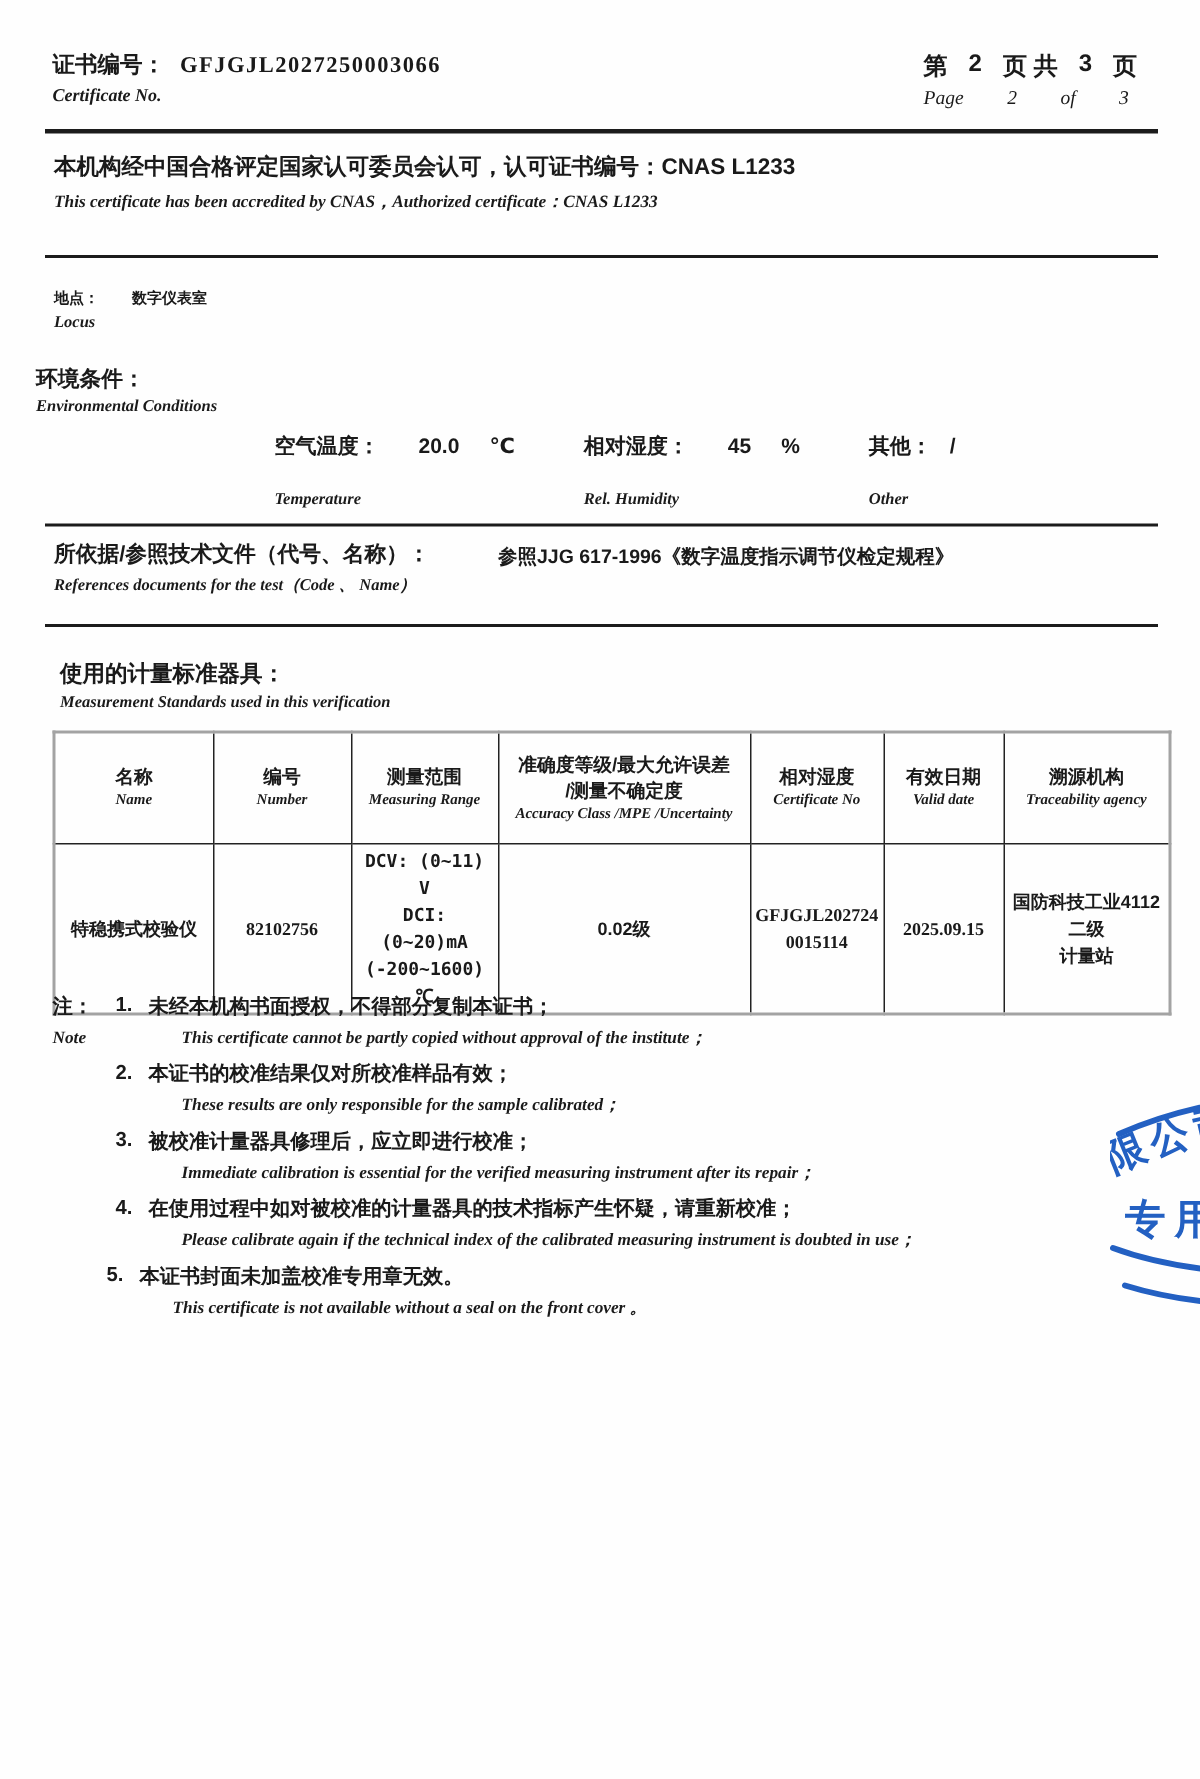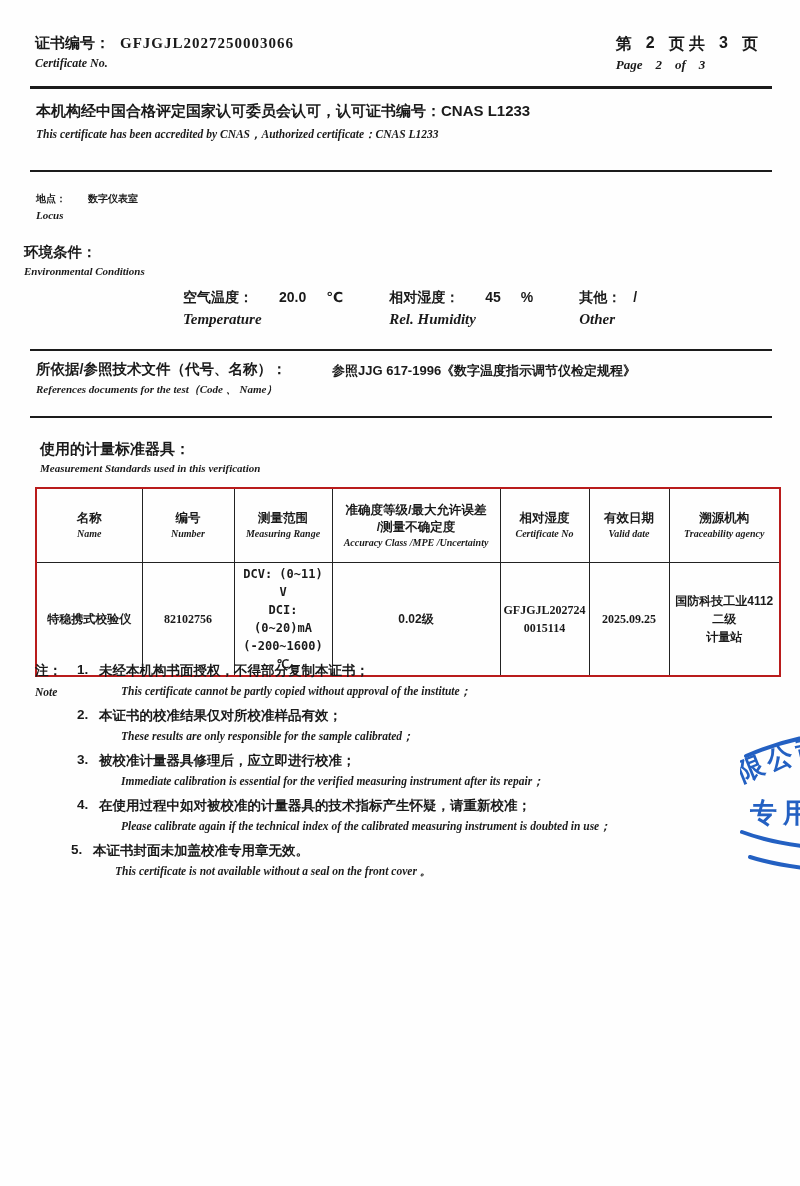--- a/index.html
+++ b/index.html
@@ -14,51 +14,51 @@
   .rule { position:absolute; left:30px; width:742px; background:#1c1c1c; }
   .preline { white-space:pre-line; }
 
   
   .hdr { position:absolute; top:34px; left:35px; width:737px; display:flex; justify-content:space-between; }
   .hdr-left .line1 { font-size:15px; font-weight:bold; }
   .hdr-left .certno { margin-left:10px; letter-spacing:1px; font-weight:bold; }
   .hdr-left .line2 { font-size:12px; margin-top:3px; font-weight:bold; }
   .hdr-right { text-align:left; padding-right:14px; }
   .hdr-right .pg-zh { font-size:16px; font-weight:bold; display:flex; gap:14px; }
-  .hdr-right .pg-en { font-size:13px; font-weight:bold; display:flex; gap:13px; margin-top:2px; }
+  .hdr-right .pg-en { font-size:13px; font-weight:normal; display:flex; gap:29px; margin-top:2px; }
 
   
   .accr { position:absolute; top:102px; left:36px; }
   .accr .a-zh { font-size:15px; font-weight:bold; }
   .accr .a-en { font-size:11.5px; margin-top:6px; font-weight:bold; }
 
   .sec-label .l-zh { font-size:14.5px; font-weight:bold; }
   .sec-label .l-en { font-size:11px; margin-top:3px; font-weight:bold; }
   .val { font-weight:bold; }
 
   .loc { position:absolute; top:192px; left:36px; }
   .loc .row { display:flex; gap:22px; font-size:10px; font-weight:bold; }
   .env-lab { position:absolute; top:243px; left:24px; }
   .env-row { position:absolute; top:289px; left:183px; display:flex; }
   .env-block { margin-right:46px; }
   .env-block .top { display:flex; align-items:baseline; font-size:14px; font-weight:bold;justify-content:space-between; }
   .env-block .top .v { margin-left:26px; }
   .env-block .top .u { margin-left:20px; }
-  .env-block .ben { font-size:15px; margin-top:4px; font-weight:bold; }
+  .env-block .ben { font-size:11px; margin-top:20px; font-weight:bold; }
 
   .refs { position:absolute; top:360px; left:36px; width:736px; display:flex; }
   .refs .lab { width:296px; }
   .refs .rv { font-size:13px; font-weight:bold; padding-top:2px;text-align:right; }
 
   .std-lab { position:absolute; top:440px; left:40px; }
 
   
   table.std { position:absolute; top:487px; left:35px; border-collapse:collapse; table-layout:fixed; }
   table.std td, table.std th { border:1px solid #222; text-align:center; vertical-align:middle; padding:2px 3px; }
-  table.std { border:2px solid #b91c1c; }
+  table.std { border:2px solid #a3a3a3; }
   table.std th .h-zh { font-size:12.5px; font-weight:bold; line-height:1.35; }
   table.std th .h-en { font-size:10px; font-weight:bold; line-height:1.2; margin-top:1px; }
   table.std td { font-size:12px; font-weight:bold; line-height:1.5; }
   td.range-cell { text-align:left; padding-left:10px; font-family:"DejaVu Sans Mono","Liberation Mono",monospace; font-size:11.5px; }
 
   
   .notes { position:absolute; top:662px; left:35px; width:660px; display:flex; }
   .notes-gutter { width:42px; flex:none; }
   .notes-gutter .g-zh { font-size:13.5px; font-weight:bold; }
   .notes-gutter .g-en { font-size:11.5px; font-weight:bold; margin-top:6px; }
@@ -205,21 +205,21 @@
     </tr>
     <tr style="height:92px;">
       <td class="zh">特稳携式校验仪</td>
       <td>82102756</td>
       <td class="range-cell preline">DCV: (0~11) V
 DCI: (0~20)mA
 (-200~1600) ℃</td>
       <td class="zh">0.02级</td>
       <td class="preline">GFJGJL202724
 0015114</td>
-      <td>2025.09.25</td>
+      <td>2025.09.15</td>
       <td class="zh preline">国防科技工业4112二级
 计量站</td>
     </tr>
   </tbody>
     </table>
 
   <div class="notes">
     <div class="notes-gutter">
       <div class="g-zh zh">注：</div>
       <div class="g-en en">Note</div>

